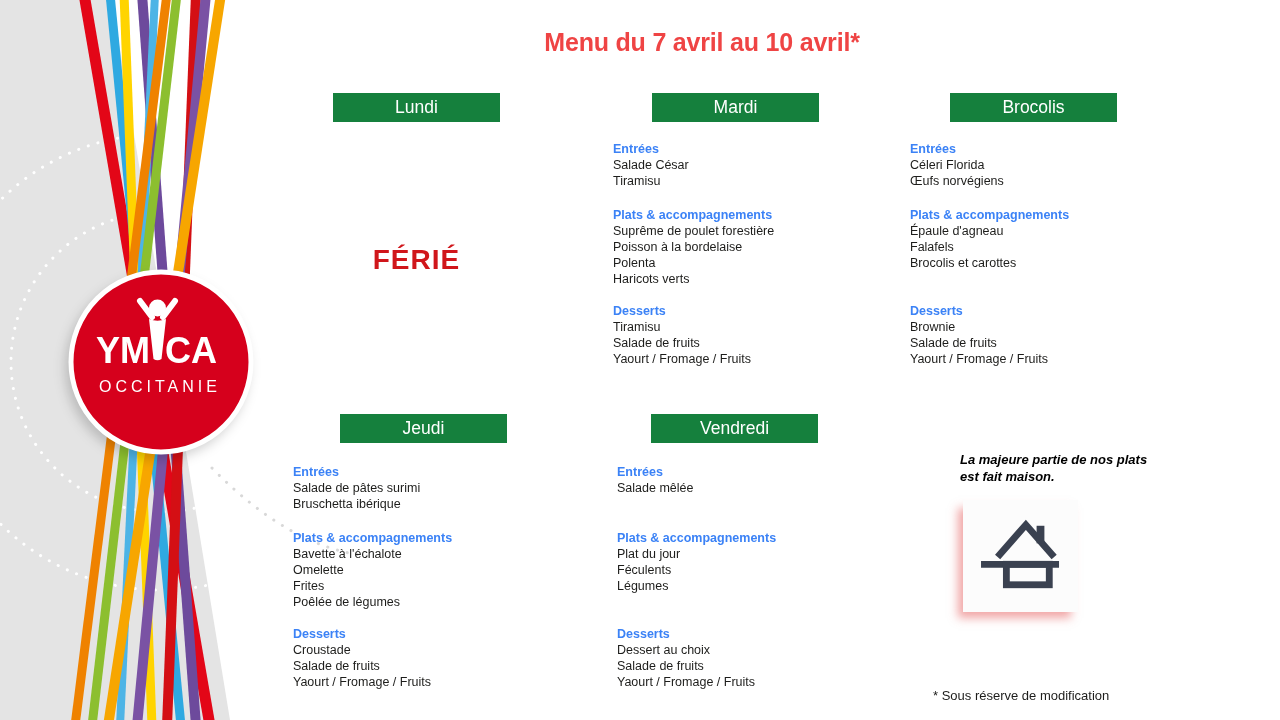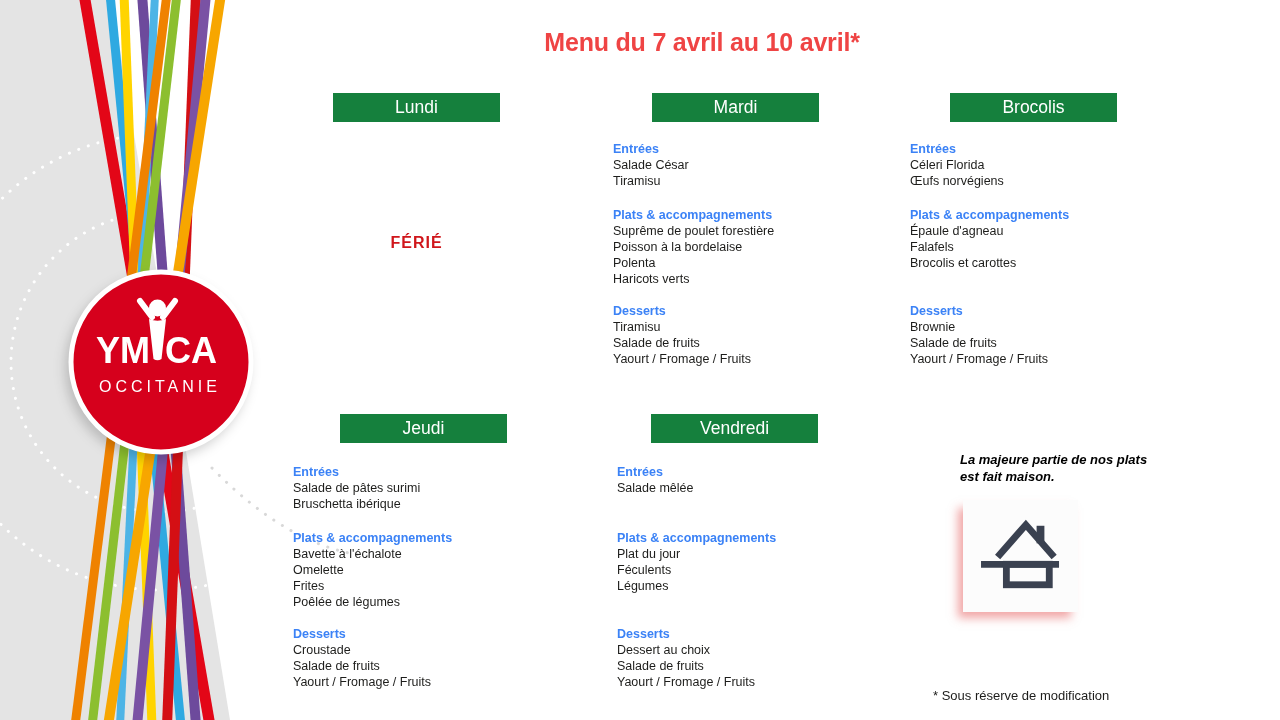--- a/index.html
+++ b/index.html
@@ -20,22 +20,22 @@
     text-align:center;line-height:29px;font-size:17.5px;
   }
   
   .day-col{width:250px;height:232px;}
   .menu-section{position:absolute;left:0;width:100%;}
   .sec-0{top:0;} .sec-1{top:66px;} .sec-2{top:162px;}
   .sec-heading{color:#3b82f6;font-weight:700;font-size:12.5px;line-height:16px;}
   .menu-item{color:#1d1d1b;font-size:12.5px;line-height:16px;}
   
   .ferie{
-    left:333px;top:234px;width:167px;text-align:center;
-    color:#d0161b;font-weight:800;font-size:16px;letter-spacing:1px;
+    left:333px;top:244px;width:167px;text-align:center;
+    color:#d0161b;font-weight:800;font-size:28px;letter-spacing:1px;
   }
   
   .home-note{
     left:960px;top:451px;width:205px;
     font-size:13px;font-weight:700;font-style:italic;color:#000;line-height:17px;
   }
   .house-box{
     left:963px;top:500px;width:115px;height:112px;background:#fcfcfc;
     box-shadow:-6px 7px 9px -1px rgba(228,80,80,0.5);
     display:flex;align-items:center;justify-content:center;

